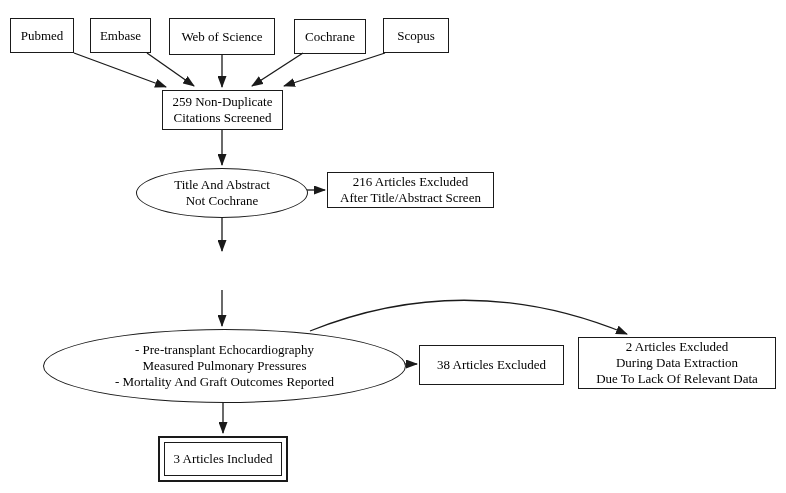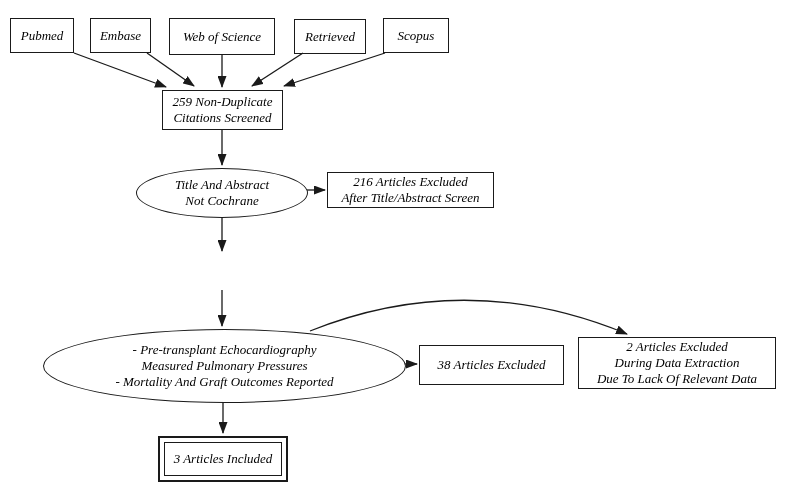--- a/index.html
+++ b/index.html
@@ -22,21 +22,20 @@
     border: 1.5px solid #1a1a1a;
     background: #ffffff;
     display: flex;
     flex-direction: column;
     align-items: center;
     justify-content: center;
     text-align: center;
     font-size: 13px;
     line-height: 16px;
     z-index: 1;
-    font-style: italic;
   }
   .ellipse {
     border-radius: 50%;
   }
   .node.double {
     border-width: 2px;
     padding: 4px;
   }
   .node.double .inner {
     box-sizing: border-box;
@@ -95,21 +94,21 @@
   <div class="node" style="left:10px;top:18px;width:64px;height:35px">
     <span class="ln">Pubmed</span>
   </div>
   <div class="node" style="left:90px;top:18px;width:61px;height:35px">
     <span class="ln">Embase</span>
   </div>
   <div class="node" style="left:169px;top:18px;width:106px;height:37px">
     <span class="ln">Web of Science</span>
   </div>
   <div class="node" style="left:294px;top:19px;width:72px;height:35px">
-    <span class="ln">Retrieved</span>
+    <span class="ln">Cochrane</span>
   </div>
   <div class="node" style="left:383px;top:18px;width:66px;height:35px">
     <span class="ln">Scopus</span>
   </div>
 
   <div class="node" style="left:162px;top:90px;width:121px;height:40px">
     <span class="ln">259 Non-Duplicate</span>
     <span class="ln">Citations Screened</span>
   </div>
 

